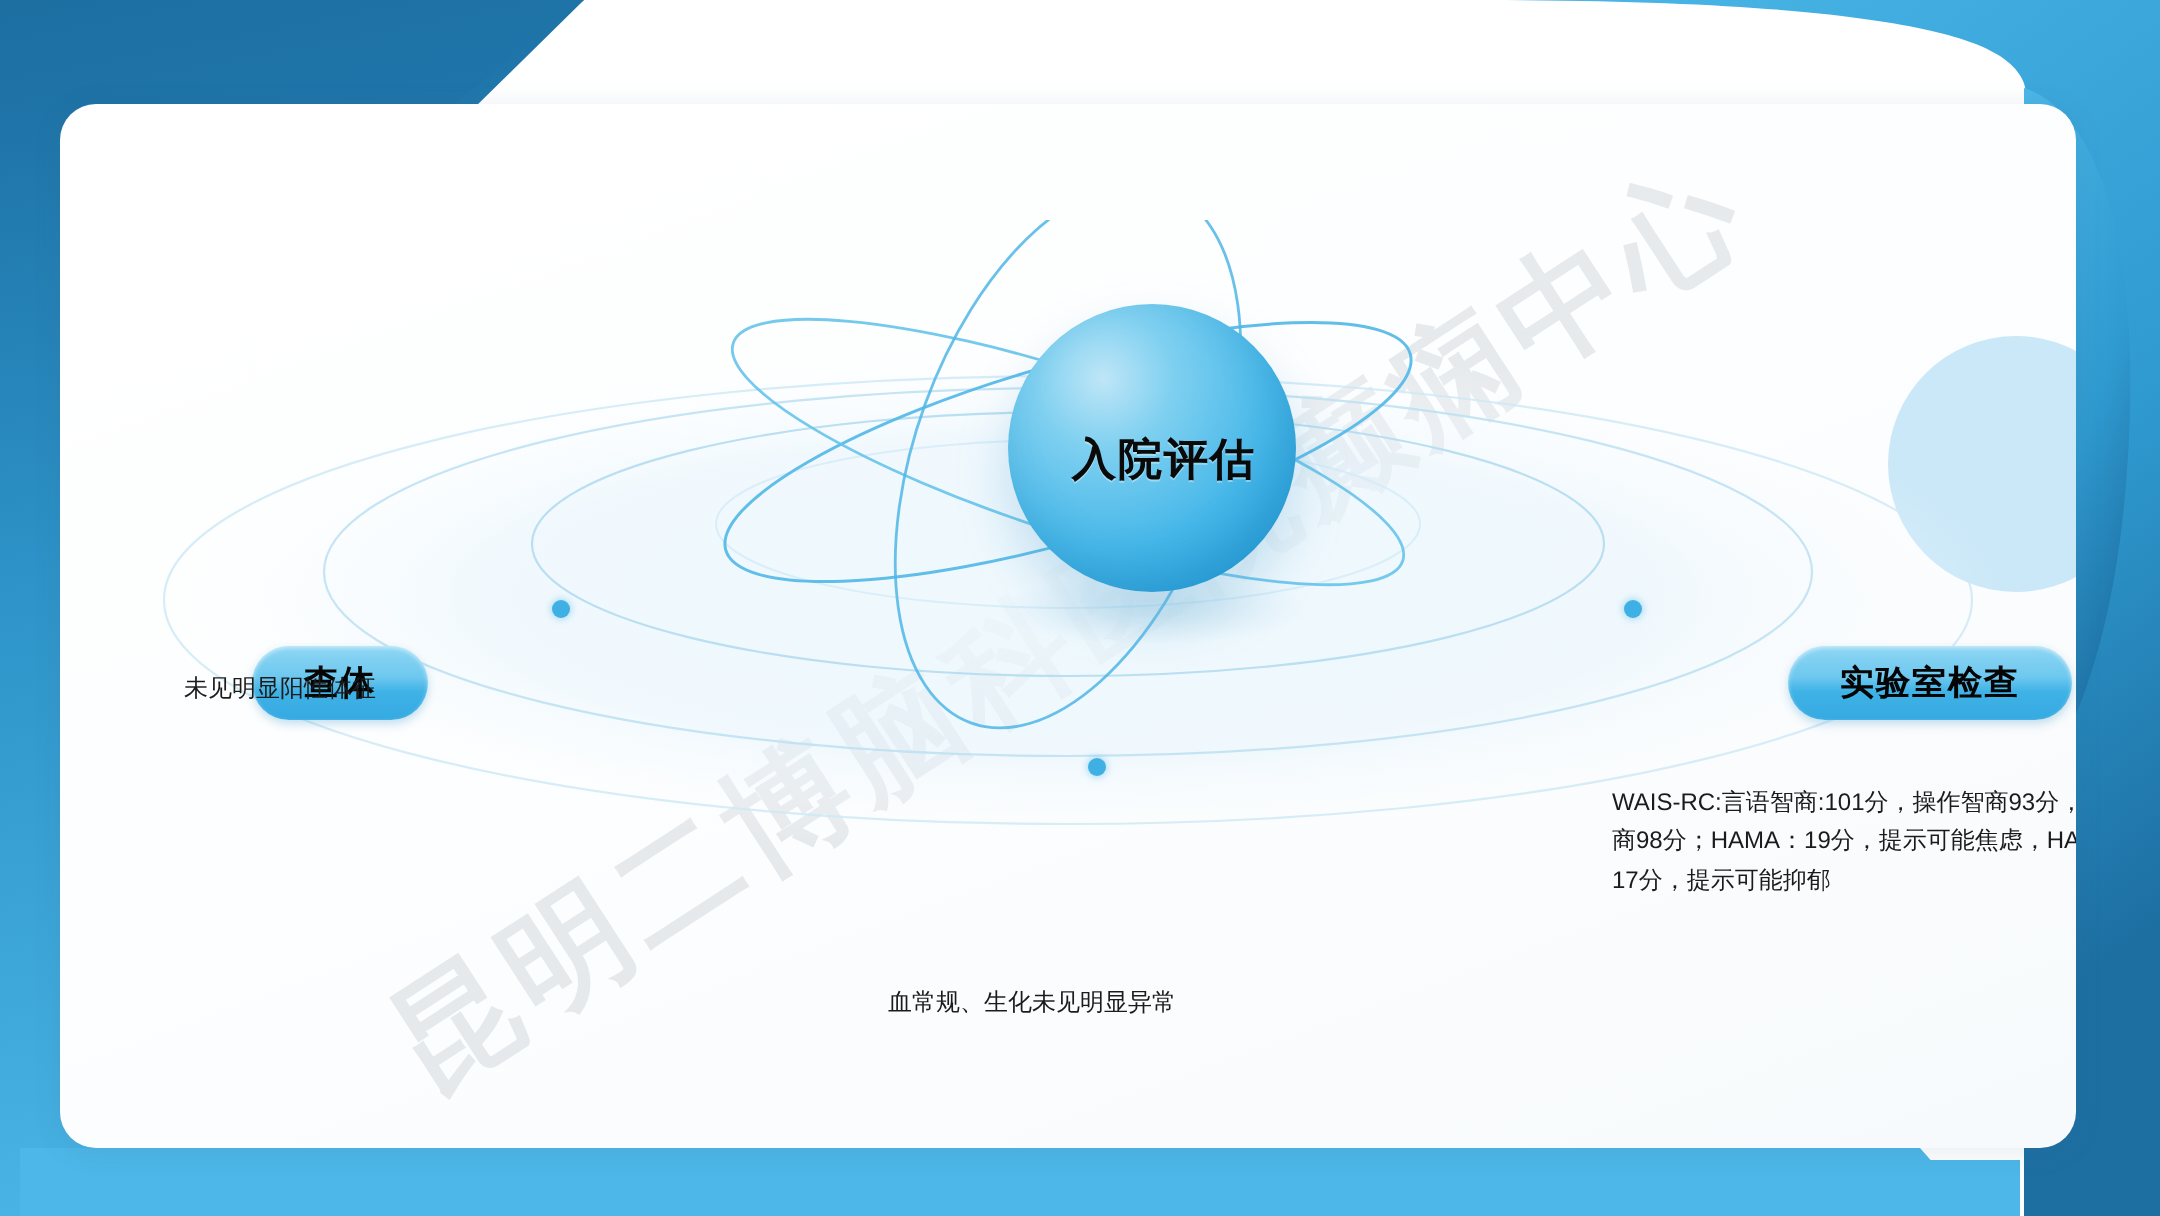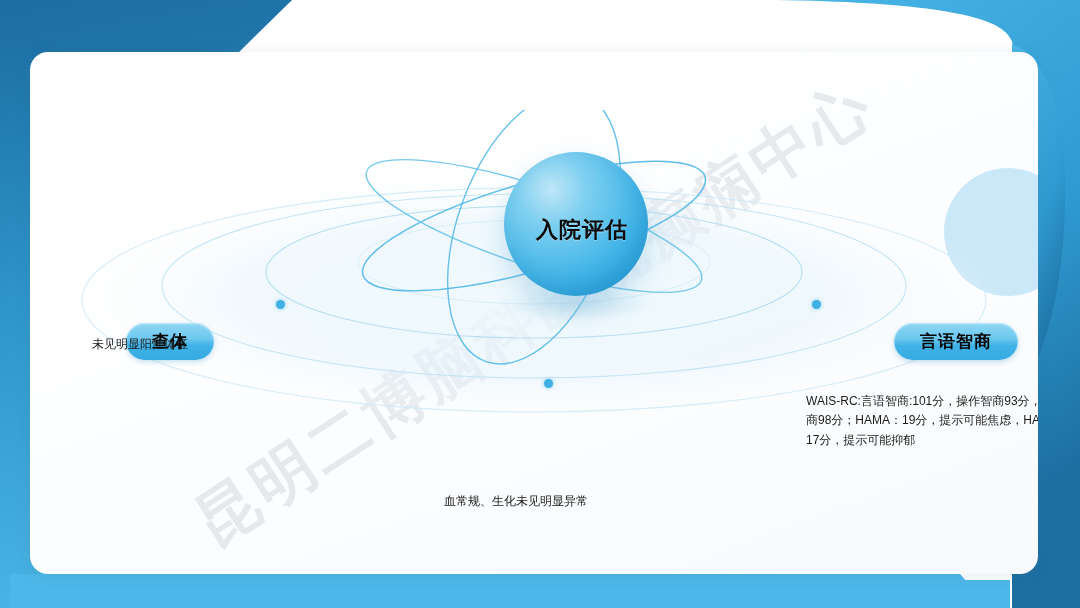--- a/index.html
+++ b/index.html
@@ -209,17 +209,17 @@
       <div class="node" style="left:246px; top:190px;"></div>
       <div class="node" style="left:782px; top:190px;"></div>
       <div class="node" style="left:514px; top:269px;"></div>
     </div>
 
     <div class="pill pill-checkup">查体</div>
     <div class="body-text txt-checkup">未见明显阳性体征</div>
 
     <div class="body-text txt-lab">血常规、生化未见明显异常</div>
 
-    <div class="pill pill-psych">言语智商</div>
+    <div class="pill pill-psych">实验室检查</div>
     <div class="body-text txt-psych">WAIS-RC:言语智商:101分，操作智商93分，总智商98分；HAMA：19分，提示可能焦虑，HAMD：17分，提示可能抑郁</div>
 
   </div>
 </div>
 
 </body></html>

